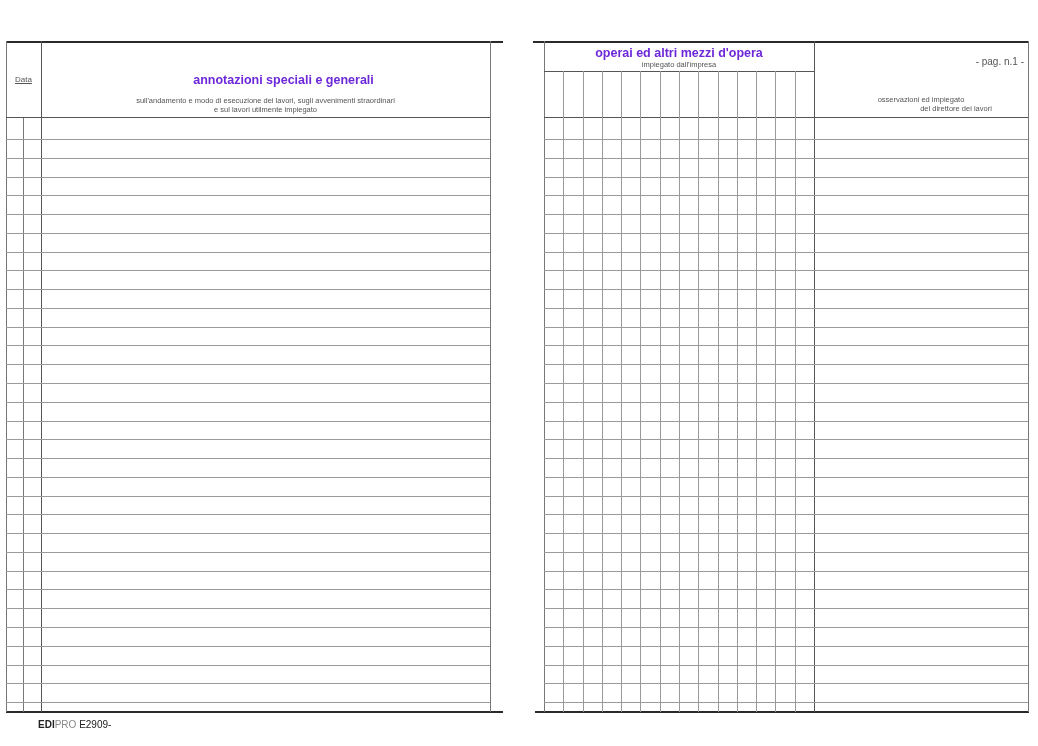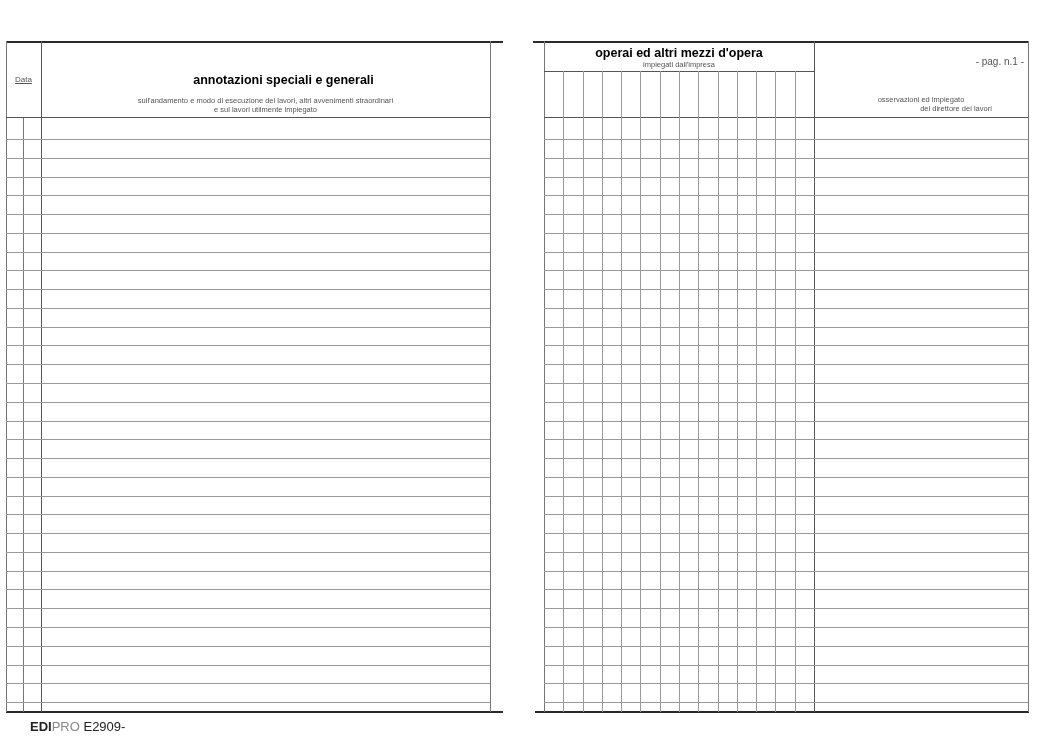--- a/index.html
+++ b/index.html
@@ -2,24 +2,24 @@
 <html><head>
 <meta charset="utf-8">
 <style>
   html, body { margin:0; padding:0; background:#ffffff; }
   body { width:1038px; height:746px; position:relative; overflow:hidden; font-family:"Liberation Sans", sans-serif; color:#333; }
   .abs { position:absolute; }
   .hline { position:absolute; height:1px; background:#9a9a9a; }
   .vline { position:absolute; width:1px; background:#777; }
   .thick { background:#2a2a2a; height:2px; }
   .page-num { right:14px; top:16px; font-size:10px; color:#555;margin-top:40px; }
-  .hdr-title { font-weight:bold; font-size:12.5px; color:#000000; text-align:center; }
+  .hdr-title { font-weight:bold; font-size:12.5px; color:#6d28d9; text-align:center; }
   .hdr-sub { font-size:7.5px; color:#555; text-align:center; line-height:9px; }
   .hdr-label { font-size:8px; color:#555; text-align:center;text-decoration:underline; }
-  .footer { left:8px; top:719px; font-size:13px; color:#222;padding-left:22px; }
+  .footer { left:16px; top:719px; font-size:10px; color:#222;padding-left:22px; }
   .footer b { font-weight:bold; }
   .footer .pro { color:#888; font-weight:normal; }
   #left-rows, #right-rows, #grid-cols { position:absolute; left:0; top:0; }
 </style>
 </head>
 <body>
 
 <div class="abs page-num">- pag. n.1 -</div>
 
 <div>
@@ -30,21 +30,21 @@
 
   <div class="vline" style="left:6px; top:41px; height:671px;"></div>
   <div class="vline" style="left:41px; top:41px; height:671px; background:#555;"></div>
   <div class="vline" style="left:23px; top:117px; height:595px;"></div>
   <div class="vline" style="left:490px; top:41px; height:671px;"></div>
 
   <div class="hline" style="left:6px; top:117px; width:484px; background:#555;"></div>
 
   <div class="abs hdr-label" style="left:6px; top:75px; width:35px;">Data</div>
   <div class="abs hdr-title" style="left:59px; top:73px; width:449px;">annotazioni speciali e generali</div>
-  <div class="abs hdr-sub" style="left:41px; top:96px; width:449px;">sull'andamento e modo di esecuzione dei lavori, altri avvenimenti straordinari</div>
+  <div class="abs hdr-sub" style="left:41px; top:96px; width:449px;">sull'andamento e modo di esecuzione dei lavori, sugli avvenimenti straordinari</div>
   <div class="abs hdr-sub" style="left:41px; top:105px; width:449px;">e sul lavori utilmente impiegato</div>
 
   <div id="left-rows">
       <div class="hline" style="left: 6px; top: 139px; width: 484px;"></div>
       <div class="hline" style="left: 6px; top: 158px; width: 484px;"></div>
       <div class="hline" style="left: 6px; top: 177px; width: 484px;"></div>
       <div class="hline" style="left: 6px; top: 195px; width: 484px;"></div>
       <div class="hline" style="left: 6px; top: 214px; width: 484px;"></div>
       <div class="hline" style="left: 6px; top: 233px; width: 484px;"></div>
       <div class="hline" style="left: 6px; top: 252px; width: 484px;"></div>
@@ -78,21 +78,21 @@
 <div>
   <div class="abs thick" style="left:533px; top:41px; width:496px;"></div>
   <div class="abs thick" style="left:535px; top:711px; width:494px;"></div>
   <div class="vline" style="left:544px; top:41px; height:671px;"></div>
   <div class="vline" style="left:814px; top:41px; height:671px; background:#555;"></div>
   <div class="vline" style="left:1028px; top:41px; height:671px;"></div>
   <div class="hline" style="left:544px; top:71px; width:270px; background:#555;"></div>
   <div class="hline" style="left:544px; top:117px; width:484px; background:#555;"></div>
 
   <div class="abs hdr-title" style="left:544px; top:46px; width:270px;">operai ed altri mezzi d'opera</div>
-  <div class="abs hdr-sub" style="left:544px; top:60px; width:270px;">impiegati dall'impresa</div>
+  <div class="abs hdr-sub" style="left:544px; top:60px; width:270px;">impiegato dall'impresa</div>
   <div class="abs hdr-sub" style="left:814px; top:95px; width:214px;">osservazioni ed impiegato</div>
   <div class="abs hdr-sub" style="left:849px; top:104px; width:214px;">del direttore dei lavori</div>
 
   <div id="grid-cols">
       <div class="vline" style="left: 563px; top: 71px; height: 641px; background: rgb(154, 154, 154);"></div>
       <div class="vline" style="left: 583px; top: 71px; height: 641px; background: rgb(154, 154, 154);"></div>
       <div class="vline" style="left: 602px; top: 71px; height: 641px; background: rgb(154, 154, 154);"></div>
       <div class="vline" style="left: 621px; top: 71px; height: 641px; background: rgb(154, 154, 154);"></div>
       <div class="vline" style="left: 640px; top: 71px; height: 641px; background: rgb(154, 154, 154);"></div>
       <div class="vline" style="left: 660px; top: 71px; height: 641px; background: rgb(154, 154, 154);"></div>

